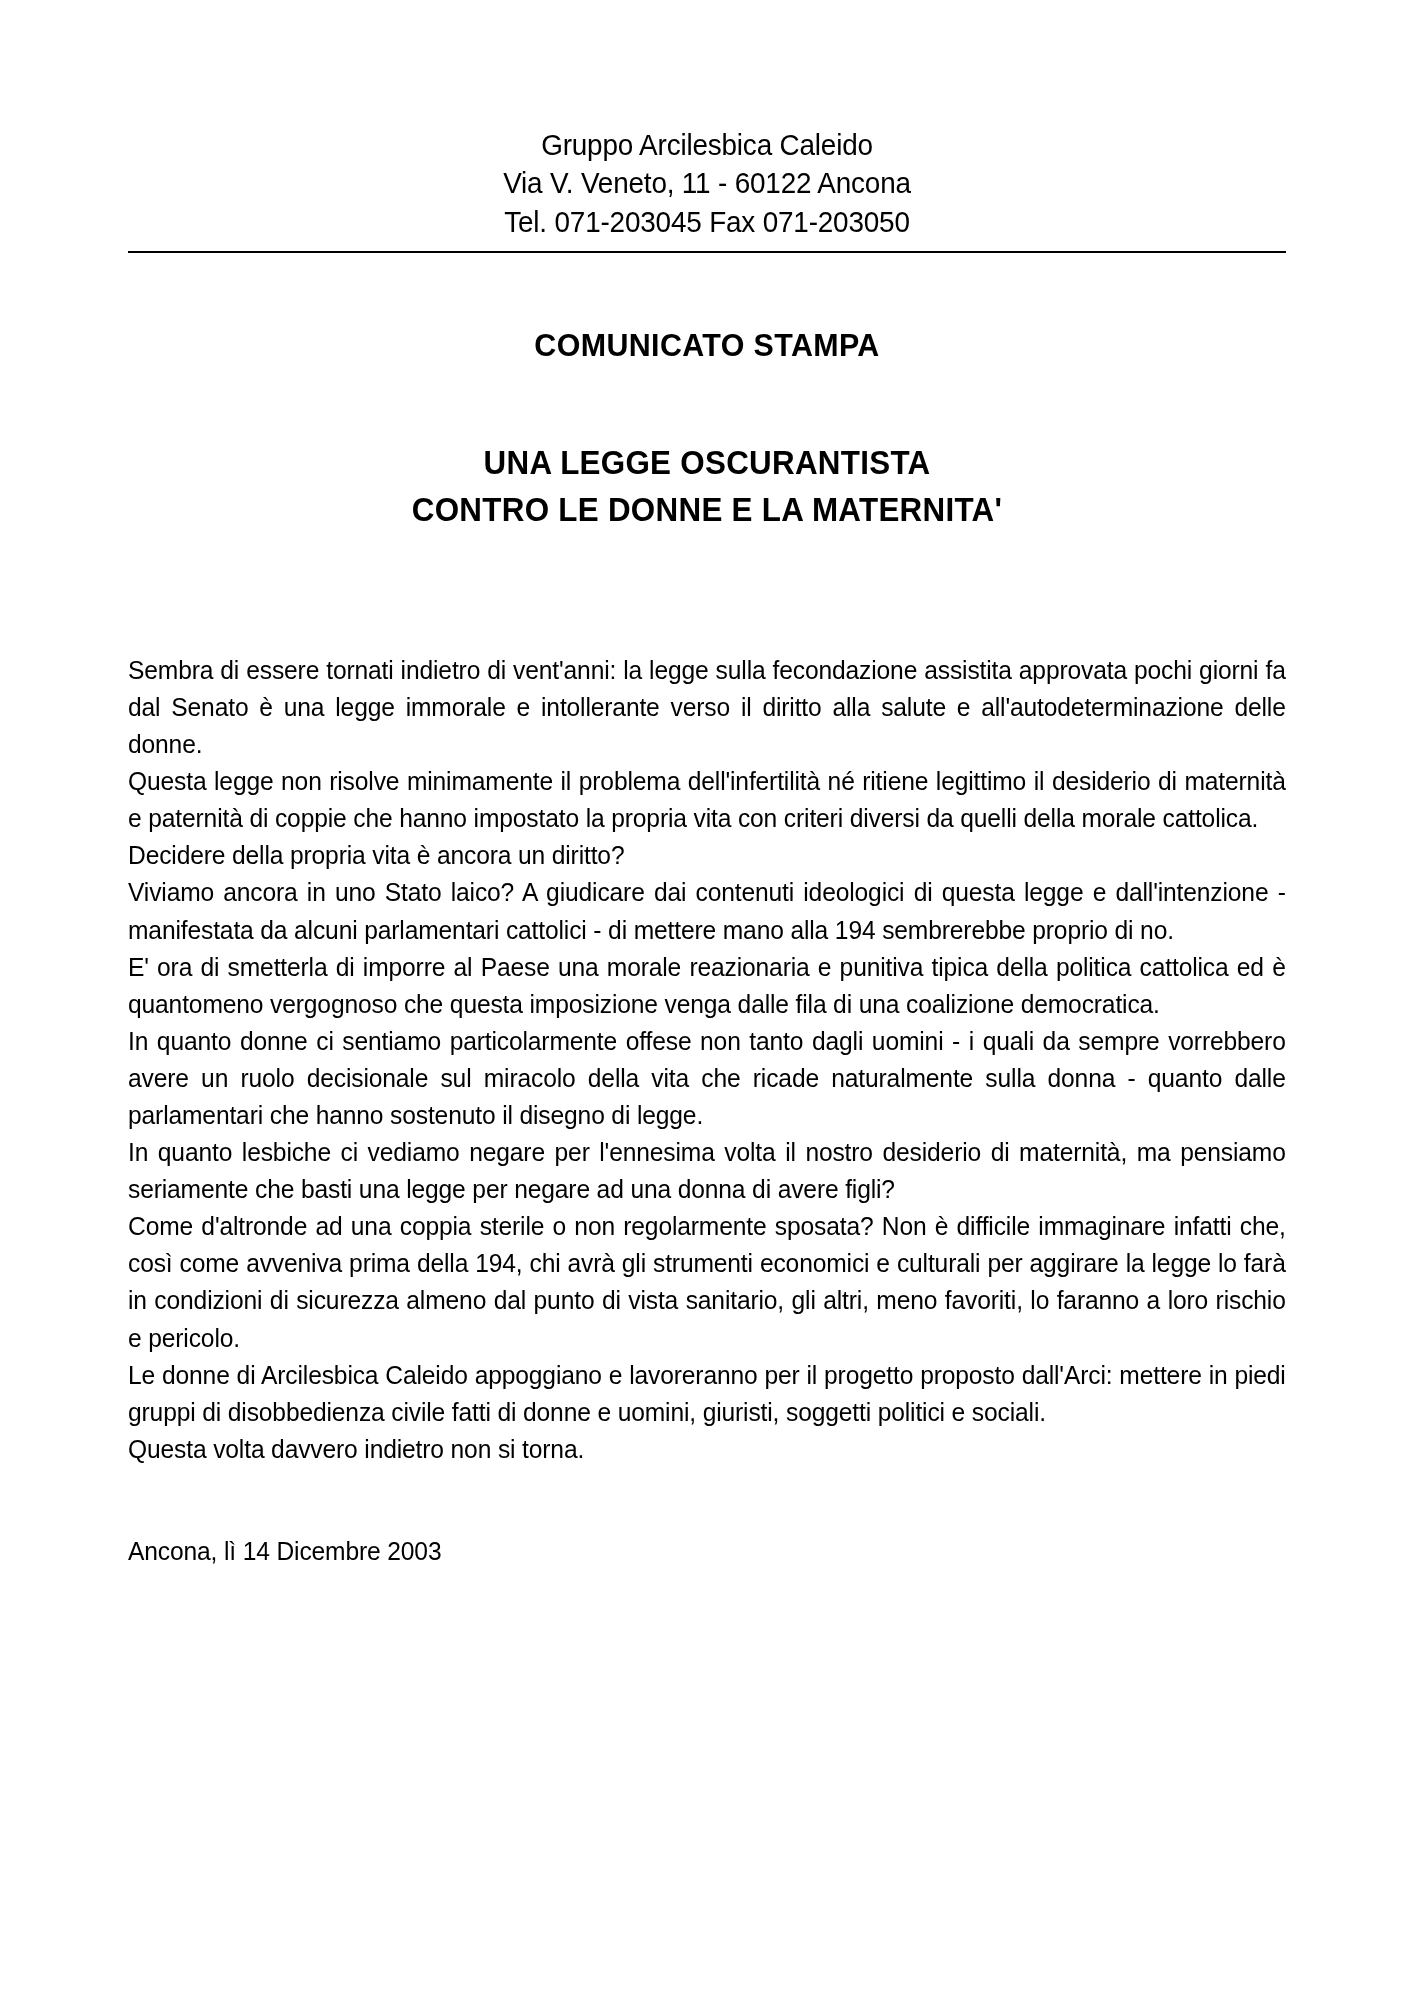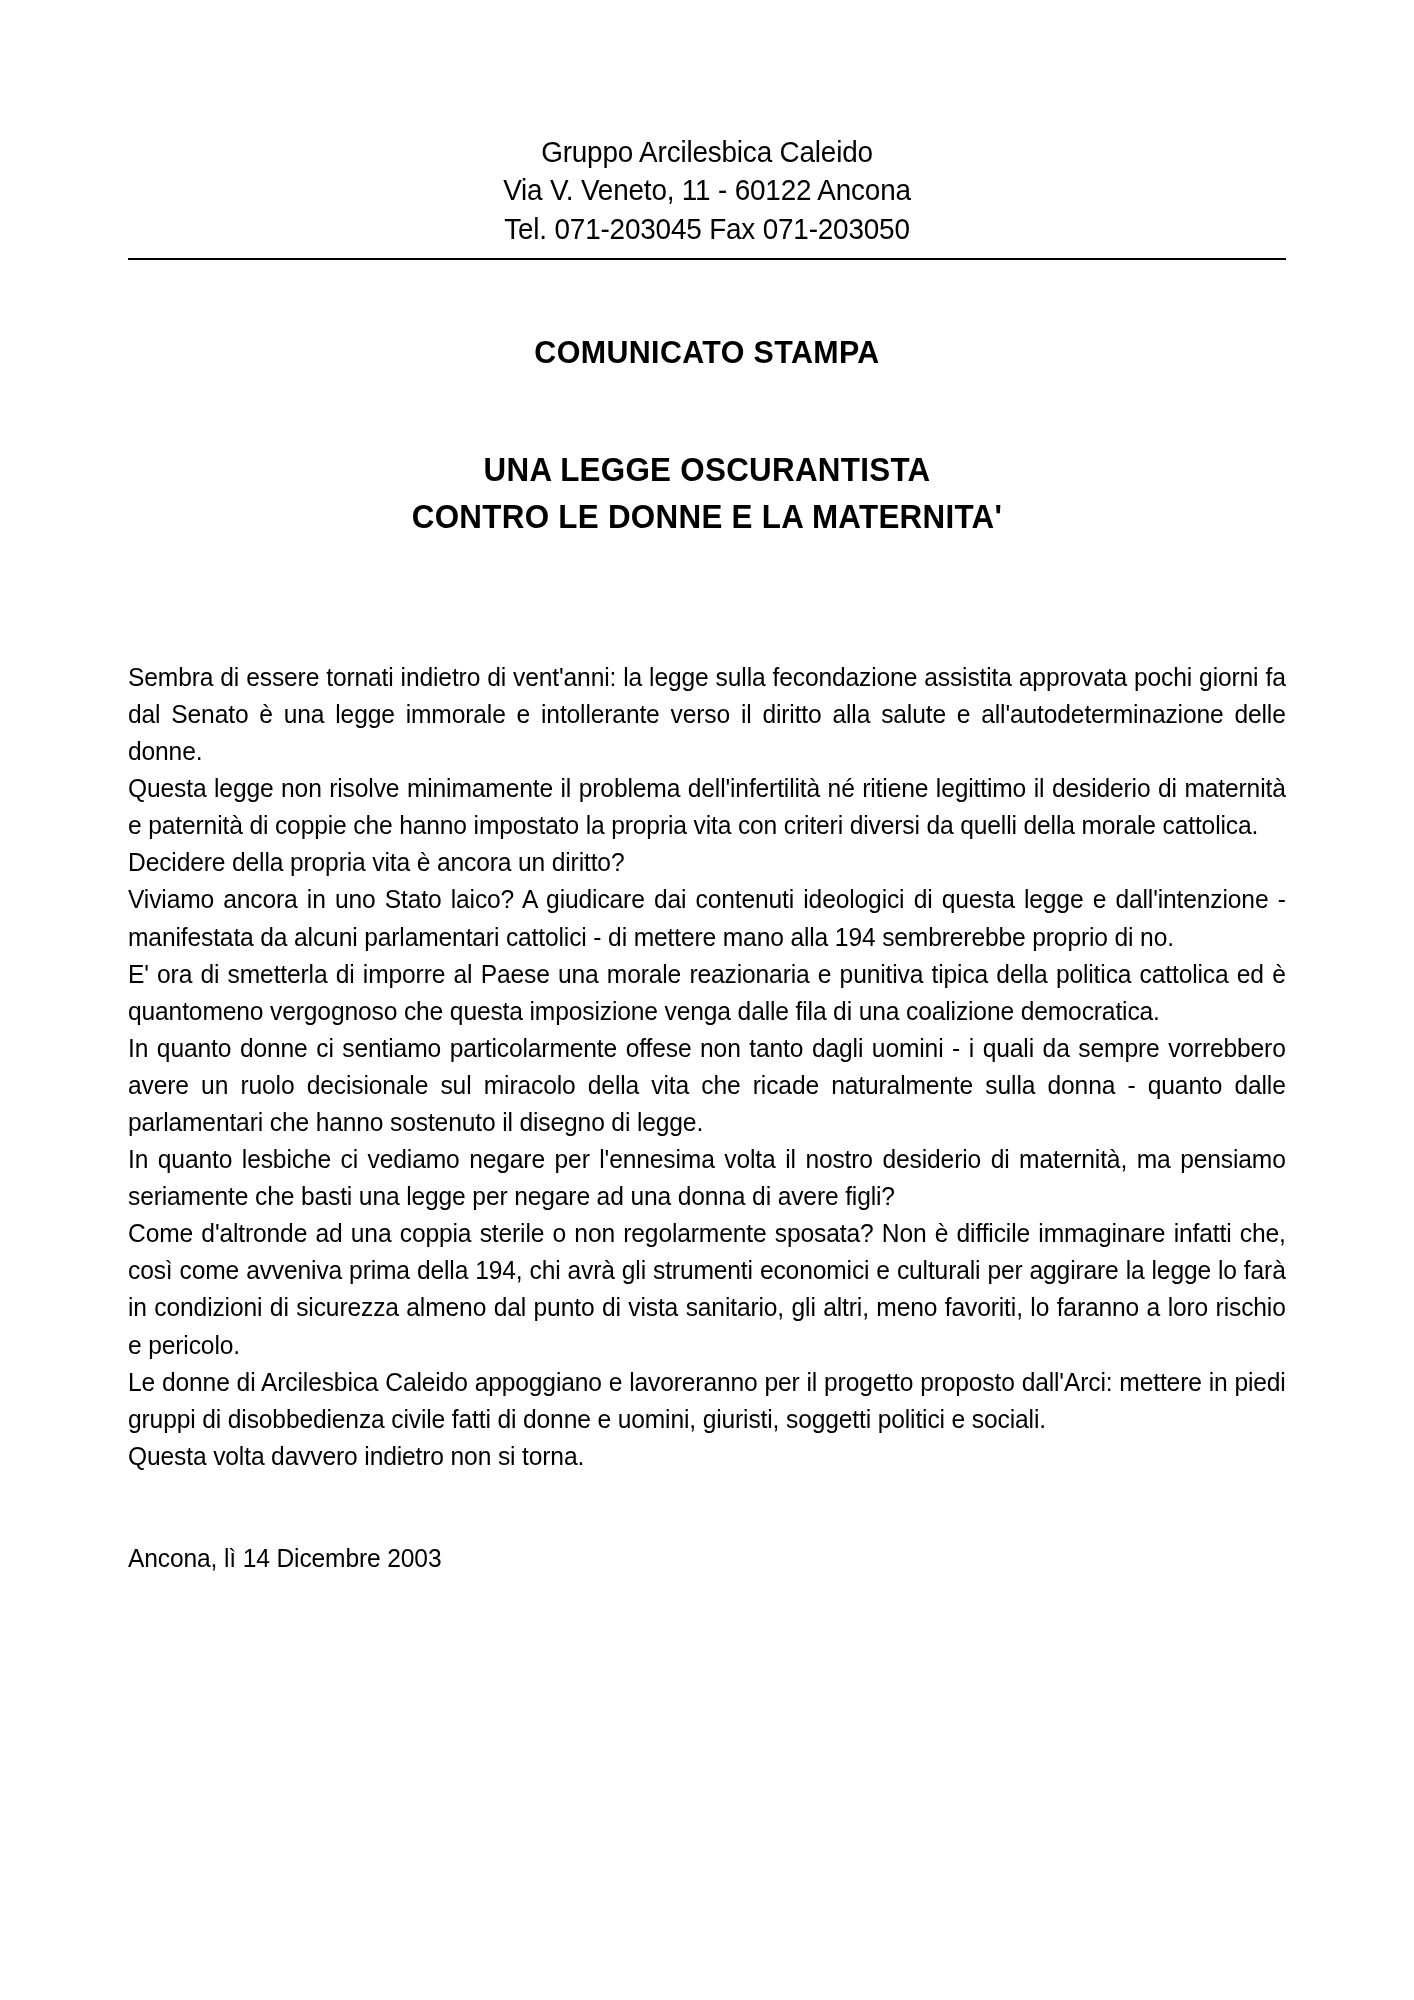--- a/index.html
+++ b/index.html
@@ -9,21 +9,21 @@
     background: #ffffff;
   }
   body {
     font-family: "Liberation Sans", "DejaVu Sans", sans-serif;
     color: #000000;
   }
   .page {
     position: relative;
     width: 1414px;
     height: 1676px;
-    margin: 7px auto;
+    margin: 0 auto;
     background: #ffffff;
     overflow: hidden;
     box-sizing: border-box;
   }
   .content {
     position: absolute;
     left: 128px;
     top: 0;
     width: 1158px;
   }

